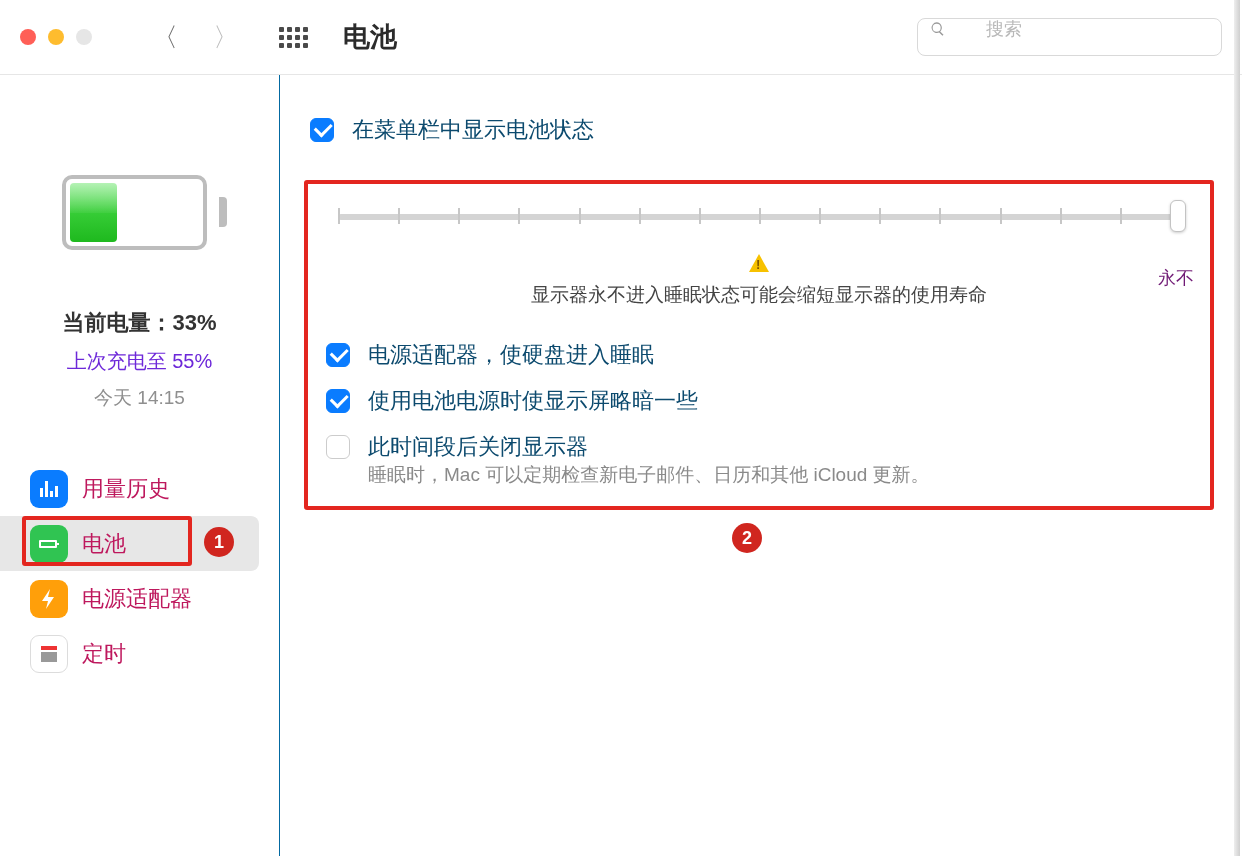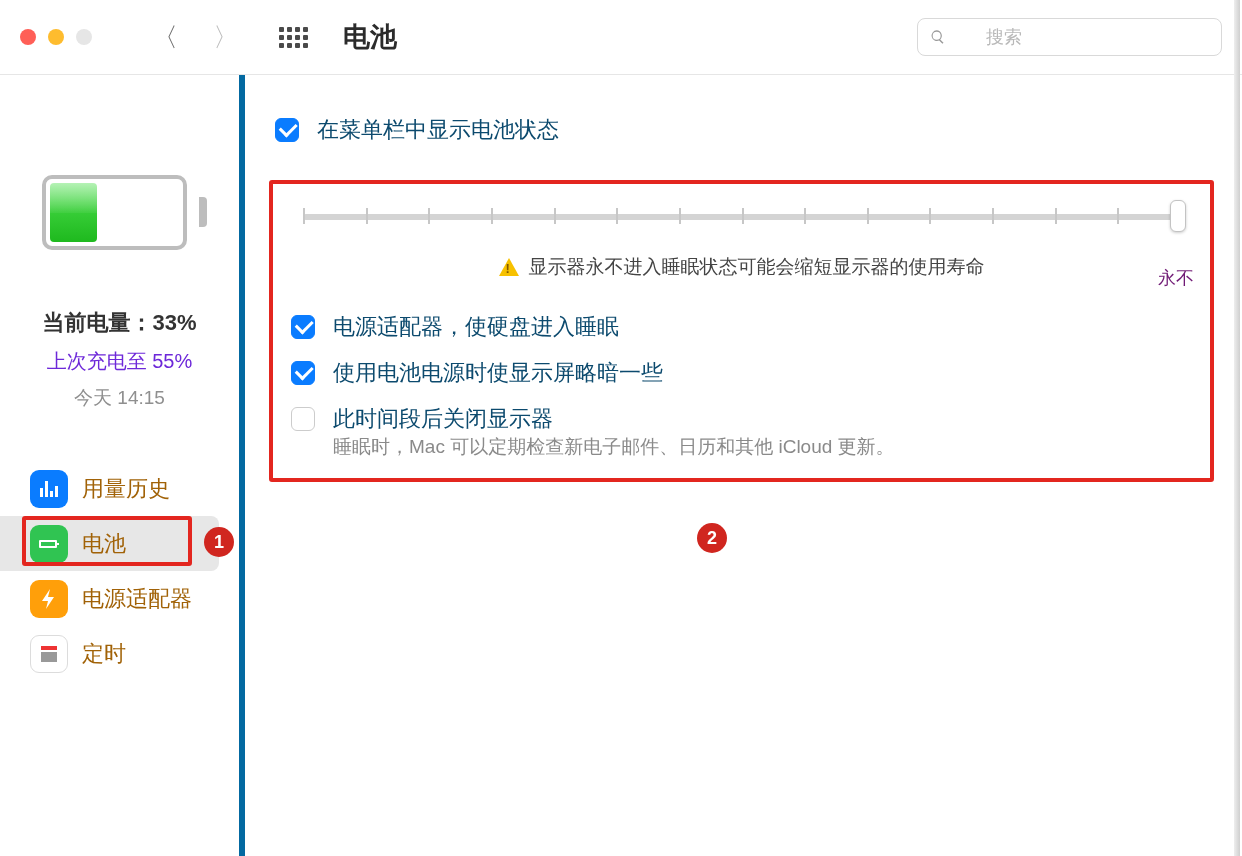--- a/index.html
+++ b/index.html
@@ -15,45 +15,45 @@
 
     .nav-arrows { display: flex; gap: 35px; align-items: center; margin-right: 40px; }
     .nav-arrow { font-size: 26px; color: #bdbdbd; cursor: default; }
     .nav-arrow.active { color: #6f6f6f; cursor: pointer; }
 
     .grid-icon { display: grid; grid-template-columns: repeat(4, 5px); grid-template-rows: repeat(3, 5px); gap: 3px; margin-right: 35px; cursor: pointer; }
     .grid-icon span { background: #4a4a4a; border-radius: 1px; }
 
     .title { font-size: 27px; font-weight: 600; color: #2b2b2b; }
 
-    .search { margin-left: auto; width: 305px; height: 38px; border: 1px solid #d9d9d9; border-radius: 8px; display: flex; align-items: center; padding: 0 12px; gap: 32px; }
+    .search { margin-left: auto; width: 305px; height: 38px; border: 1px solid #d9d9d9; border-radius: 8px; display: flex; align-items: flex-start; padding: 0 12px; gap: 32px; }
     .search svg { width: 20px; height: 20px; fill: #9a9a9a; margin-right: 8px; }
     .search input { border: none; outline: none; font-size: 18px; color: #666; background: transparent; width: 100%; }
     .search input::placeholder { color: #b8b8b8; }
 
     
     .body { display: flex; height: calc(856px - 75px); }
-    .sidebar { width: 245px; border-right: 6px solid #0369a1; padding-top: 30px; display: flex; flex-direction: column; align-items: center; }
+    .sidebar { width: 280px; border-right: 1px solid #0369a1; padding-top: 30px; display: flex; flex-direction: column; align-items: center; }
     .content { flex: 1; padding: 40px 28px 0 24px; position: relative; }
 
     
     .battery-icon { width: 155px; height: 75px; margin-top: 70px; position: relative; }
     .battery-body { width: 145px; height: 75px; border: 4px solid #bdbdbd; border-radius: 10px; background: #fff; position: relative; overflow: hidden; }
     .battery-fill { position: absolute; left: 4px; top: 4px; bottom: 4px; width: 34%; background: linear-gradient(180deg,#4fe04f,#1eb91e); border-radius: 4px; }
     .battery-shine { position: absolute; left: 0; right: 0; top: 0; height: 50%; background: linear-gradient(180deg, rgba(255,255,255,0.65), rgba(255,255,255,0.05)); }
     .battery-tip { position: absolute; right: -10px; top: 22px; width: 8px; height: 30px; background: #bdbdbd; border-radius: 0 4px 4px 0; }
 
     .charge-info { margin-top: 58px; text-align: center; }
     .charge-line1 { font-size: 22px; font-weight: 700; color: #333; }
     .charge-line2 { font-size: 20px; color: #6d28d9; margin-top: 10px; }
     .charge-line3 { font-size: 19px; color: #8f8f8f; margin-top: 10px; }
 
     
     .side-menu { width: 100%; margin-top: 50px; padding-right: 20px; }
-    .side-item { display: flex; align-items: center; height: 55px; padding-left: 30px; gap: 14px; font-size: 22px; color: #a16207; border-radius: 0; cursor: pointer; }
+    .side-item { display: flex; align-items: center; height: 55px; padding-left: 30px; gap: 14px; font-size: 22px; color: #be185d; border-radius: 0; cursor: pointer; }
     .side-item.active { background: #e7e7e7; border-top-right-radius: 8px; border-bottom-right-radius: 8px; }
     .side-icon { width: 38px; height: 38px; border-radius: 9px; display: flex; align-items: center; justify-content: center; flex-shrink: 0; }
     .side-icon svg { width: 24px; height: 24px; fill: #fff; }
     .ic-blue { background: #0a7cff; }
     .ic-green { background: #30c452; }
     .ic-orange { background: #ff9f0a; }
     .ic-white { background: #fff; border: 1px solid #dcdcdc; }
 
     .annot-box1 { position: absolute; border: 4px solid #e3261f; border-radius: 3px; pointer-events: none; }
 
@@ -65,21 +65,21 @@
     .check.checked::after { content: ""; width: 8px; height: 13px; border: solid #fff; border-width: 0 3px 3px 0; transform: rotate(45deg) translate(-1px,-2px); }
 
     .box2 { border: 4px solid #e3261f; border-radius: 3px; padding: 16px 18px 18px 18px; margin-top: 35px; position: relative; }
     .box2-title { font-size: 22px; color: #333; margin-bottom: 20px; }
 
     .slider-wrap { position: relative; height: 40px; margin: 0 12px 14px 12px; }
     .slider-track { position: absolute; left: 0; right: 0; top: 14px; height: 6px; background: #d4d4d4; border-radius: 3px; }
     .tick { position: absolute; top: 8px; width: 2px; height: 16px; background: #c7c7c7; }
     .slider-knob { position: absolute; right: -6px; top: 0; width: 16px; height: 32px; background: #fff; border: 1px solid #c3c3c3; border-radius: 6px; box-shadow: 0 1px 3px rgba(0,0,0,0.2); cursor: pointer; }
 
-    .warn-row { display: flex; align-items: center; justify-content: center; gap: 10px; font-size: 19px; color: #444; margin-bottom: 32px; position: relative; }
+    .warn-row { display: flex; align-items: center; justify-content: center; gap: 10px; font-size: 19px; color: #444; margin-bottom: 32px; position: relative; flex-direction: column; }
     .warn-icon { width: 0; height: 0; border-left: 10px solid transparent; border-right: 10px solid transparent; border-bottom: 18px solid #f7c100; position: relative; }
     .warn-icon::after { content: "!"; position: absolute; left: -3px; top: 3px; font-size: 13px; font-weight: 800; color: #805800; }
     .slider-end { position: absolute; right: -2px; top: 12px; font-size: 18px; color: #701a75; }
 
     .helper { font-size: 19px; color: #8a8a8a; margin-left: 42px; margin-top: -6px; }
 
     .badge { width: 30px; height: 30px; border-radius: 50%; background: #d0261f; color: #fff; font-size: 18px; font-weight: 700; display: flex; align-items: center; justify-content: center; position: absolute; }
 
     .right-edge { position: absolute; right: 2px; top: 0; bottom: 0; width: 6px; background: linear-gradient(90deg, #eee, #cfcfcf); }
   </style>

